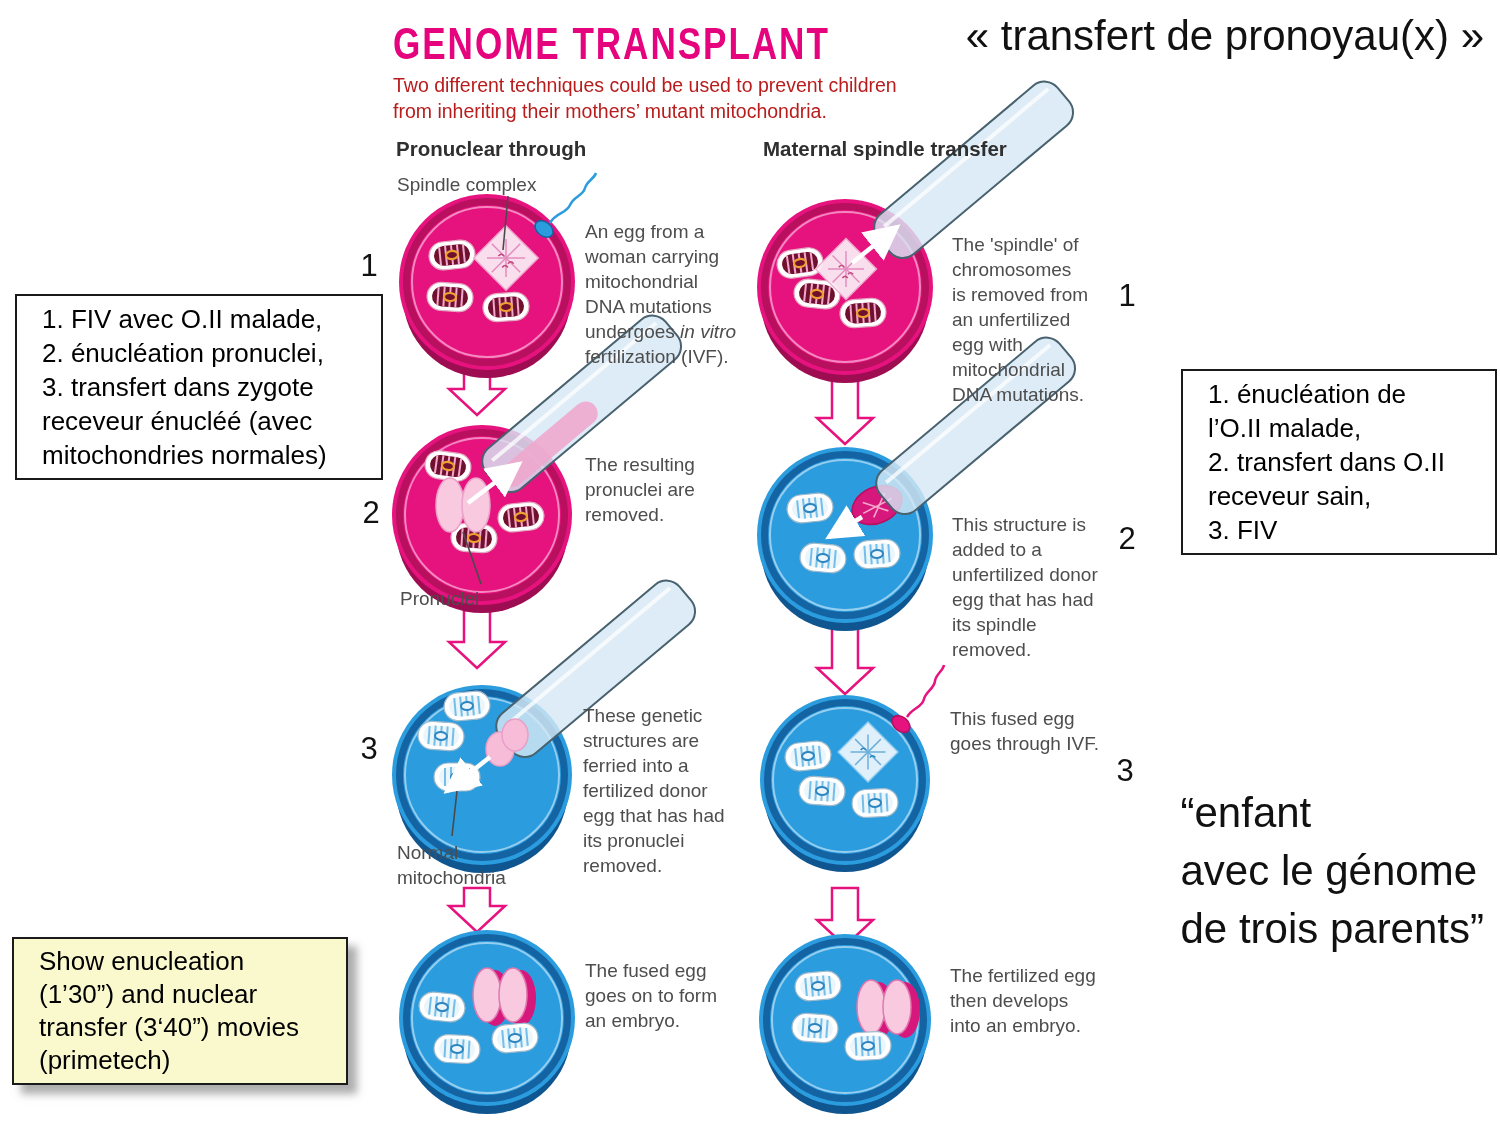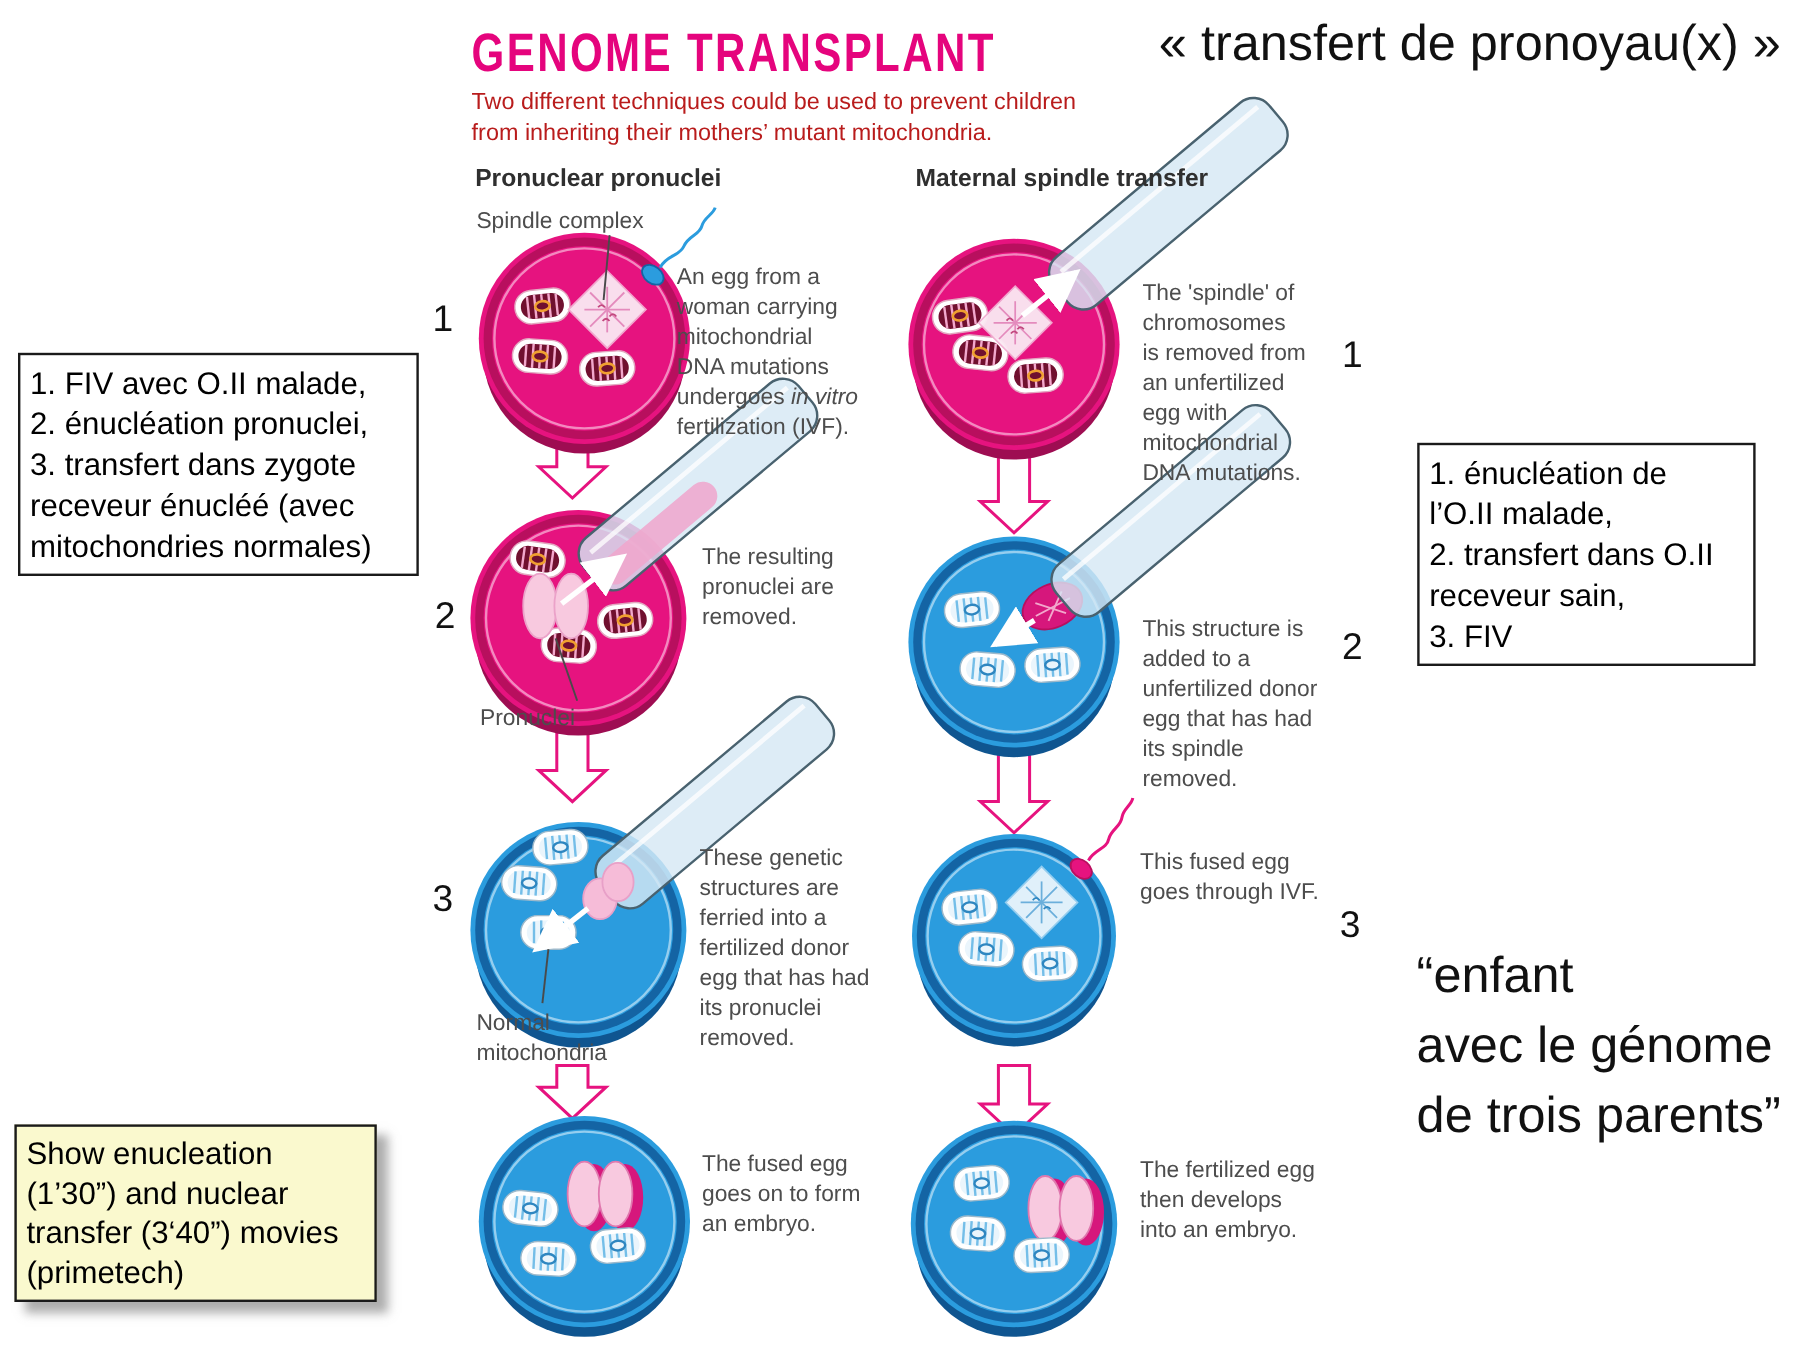--- a/index.html
+++ b/index.html
@@ -14,21 +14,21 @@
     letter-spacing:2.5px;transform:scaleX(0.78);transform-origin:left top;
   }
   .subtitle{left:393px;top:72px;font-size:19.5px;line-height:26px;color:#b91c1c;}
   .frtitle{right:16px;top:12px;font-size:42px;color:#111111;text-align:right;margin-left:20px;}
   .colhead{font-size:20.5px;font-weight:bold;color:#2F2F2F;}
   .cap{font-size:19px;line-height:25px;color:#4D4D4D;}
   .diaglabel{font-size:19px;line-height:25px;color:#4D4D4D;}
   .stepnum{font-size:31px;color:#111111;width:34px;text-align:center;}
   .note{
     position:absolute;border:2px solid #1a1a1a;background:#ffffff;color:#000000;
-    font-size:26px;line-height:34px;padding:6px 8px;white-space:pre-line;
+    font-size:26px;line-height:34px;padding:6px 25px;white-space:pre-line;
   }
   .note.yellow{
     background:#FAF9CE;line-height:33px;
     box-shadow:9px 9px 8px rgba(105,105,105,0.55);
   }
   .quote{right:16px;top:784px;font-size:42px;line-height:58px;color:#111111;text-align:left;}
 </style>
 </head>
 <body>
 
@@ -238,36 +238,36 @@
       <use href="#mitoB" transform="translate(815,1028) rotate(4)"></use>
       <use href="#mitoB" transform="translate(868,1046) rotate(-3)"></use>
     </g>
   </svg>
 
   <div class="t figtitle">GENOME TRANSPLANT</div>
   <div class="t subtitle">Two different techniques could be used to prevent children
 from inheriting their mothers’ mutant mitochondria.</div>
   <div class="t frtitle">« transfert de pronoyau(x) »</div>
 
-  <div class="t colhead" style="left:396px;top:137px">Pronuclear pronuclei</div>
+  <div class="t colhead" style="left:396px;top:137px">Pronuclear through</div>
   <div class="t colhead" style="left:763px;top:137px">Maternal spindle transfer</div>
 
   <div class="t diaglabel" style="left:397px;top:172px">Spindle complex</div>
   <div class="t diaglabel" style="left:400px;top:586px">Pronuclei</div>
   <div class="t diaglabel" style="left:397px;top:840px">Normal
 mitochondria</div>
 
   <div class="t stepnum" style="left:352px;top:248px">1</div>
   <div class="t stepnum" style="left:354px;top:495px">2</div>
   <div class="t stepnum" style="left:352px;top:731px">3</div>
   <div class="t stepnum" style="left:1110px;top:278px">1</div>
   <div class="t stepnum" style="left:1110px;top:521px">2</div>
   <div class="t stepnum" style="left:1108px;top:753px">3</div>
 
-  <div class="t cap" style="left:564px;top:219px"><span>An egg from a
+  <div class="t cap" style="left:585px;top:219px"><span>An egg from a
 woman carrying
 mitochondrial
 DNA mutations
 undergoes </span><i>in vitro</i><span>
 fertilization (IVF).</span></div>
   <div class="t cap" style="left:585px;top:452px">The resulting
 pronuclei are
 removed.</div>
   <div class="t cap" style="left:583px;top:703px">These genetic
 structures are

